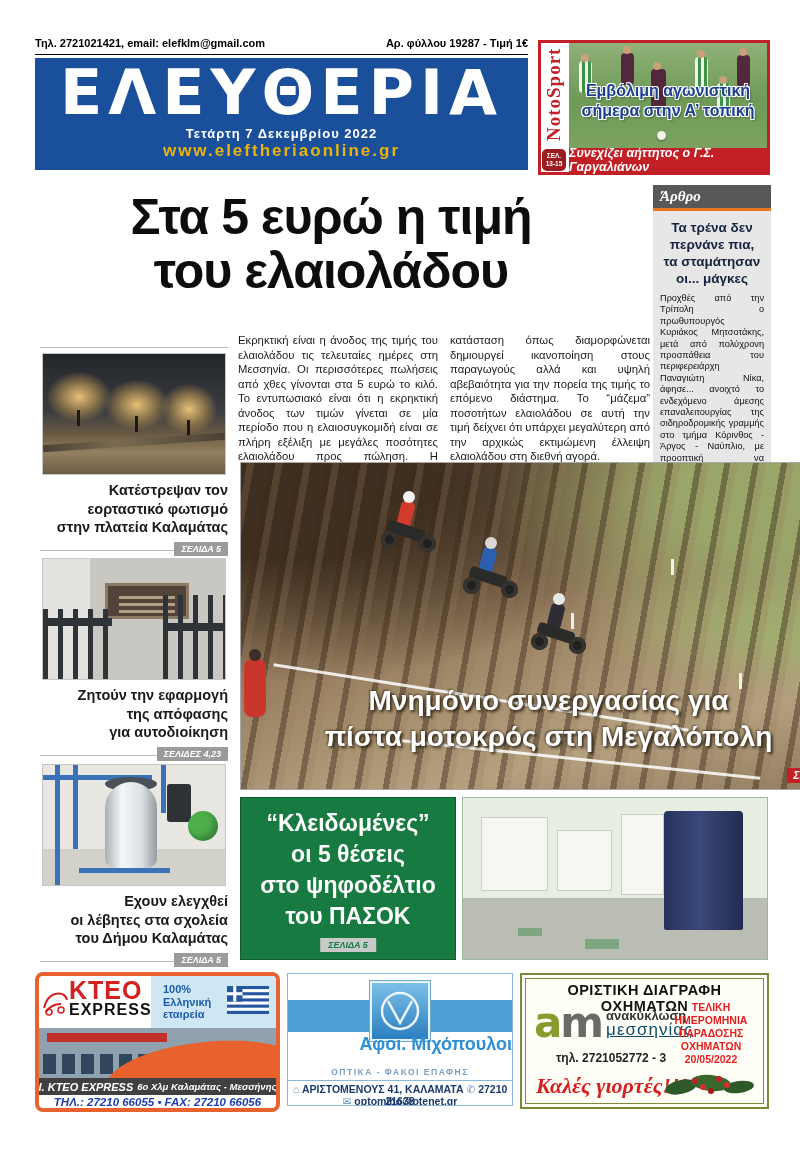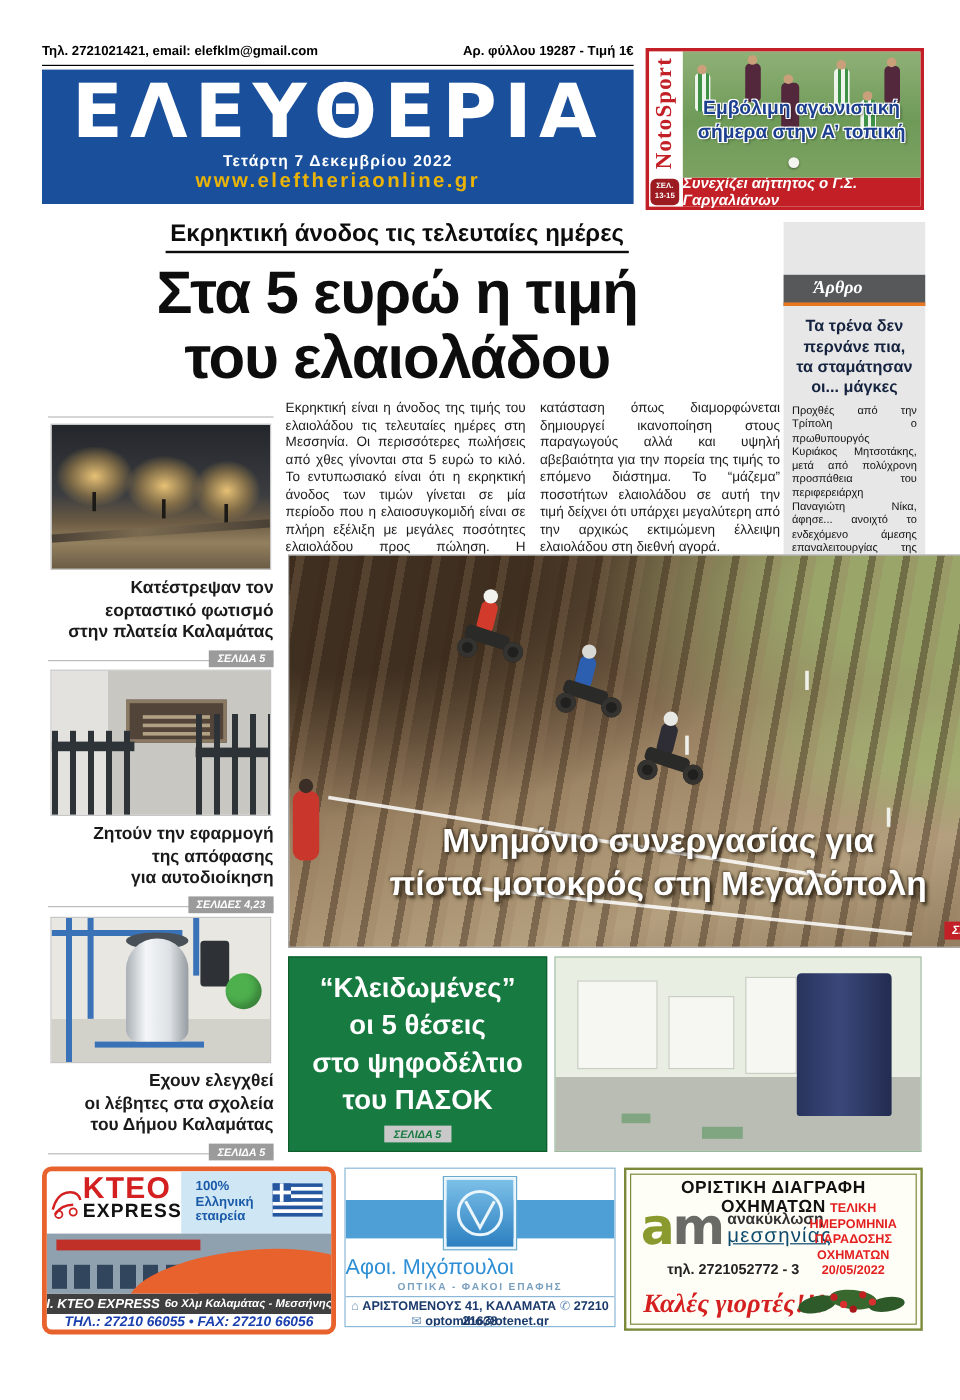--- a/index.html
+++ b/index.html
@@ -45,21 +45,21 @@
 
   
   .lead { left:35px; top:184px; width:592px; text-align:center; }
   .lead .kicker { display:inline-block; font-size:20px; font-weight:bold; color:#0d0d0d; border-bottom:2px solid #0d0d0d; padding:0 4px 2px; }
   .lead .headline { margin-top:6px; font-size:50px; line-height:54px; font-weight:bold; color:#0d0d0d; letter-spacing:-1px; }
   .lead-body { left:238px; top:333px; width:412px; height:132px; column-count:2; column-gap:12px;
                font-size:11.3px; line-height:14.5px; text-align:justify; color:#1c1c1c; overflow:hidden; }
 
   
   .opinion { left:653px; top:185px; width:118px; height:277px; background:#e7e7e7; }
-  .op-head { background:#57585a; border-bottom:3px solid #e87722; padding:2px 25px 3px;margin-top:44px; }
+  .op-head { background:#57585a; border-bottom:3px solid #e87722; padding:2px 7px 3px; }
   .op-head span { font-family:"Liberation Serif",serif; font-style:italic; font-weight:bold; font-size:15px; color:#fff; }
   .op-title { text-align:center; font-weight:bold; font-size:13.5px; line-height:17px; color:#15233f; padding:8px 4px 6px; }
   .op-body { font-size:9.2px; line-height:11.4px; text-align:justify; padding:0 7px; color:#111; }
   .op-foot { margin:5px 8px 0; border-top:1px solid #999; text-align:right; font-size:9.5px; font-weight:bold; font-style:italic; padding-top:3px; }
 
   
   .side-item { left:40px; width:188px; }
   .side-rule-top { left:40px; top:347px; width:188px; height:1px; background:#bbb; }
   .side-photo { position:relative; width:184px; height:122px; margin:5px auto 0; border:1px solid #c6c6c6; overflow:hidden; }
   .side-caption { text-align:right; font-weight:bold; font-size:14.5px; line-height:18.5px; color:#1a1a1a; padding-top:6px; }
@@ -140,21 +140,21 @@
   .swoosh { position:absolute; right:-30px; bottom:-34px; width:200px; height:70px; background:#e8622d; border-radius:50% 50% 0 0; transform:rotate(-6deg); }
   .swoosh-dark { position:absolute; right:-20px; bottom:-40px; width:150px; height:56px; background:#1c1c1c; border-radius:50% 50% 0 0; transform:rotate(-8deg); }
   .ad1-band { height:17px; background:#404040; color:#fff; font-size:9.5px; font-weight:bold; font-style:italic; display:flex; align-items:center; justify-content:center; white-space:nowrap; }
   .ad1-band b { font-size:11px; font-style:italic; margin-right:4px; }
   .ad1-tel { flex:1; display:flex; align-items:center; justify-content:center; color:#1a3fae; font-size:11.5px; font-weight:bold; font-style:italic; }
 
   .ad2 { left:287px; top:973px; width:226px; height:133px; background:#fff; border:1px solid #8bb8d8; overflow:hidden; }
   .ad2-band { position:absolute; left:0; right:0; top:26px; height:32px; background:#4d9fd6; }
   .ad2-logo { position:absolute; left:50%; top:7px; transform:translateX(-50%); width:60px; height:60px;
               background:linear-gradient(180deg,#7cc0e8,#2b7fc0); border:2px solid #e8f4fc; box-shadow:0 0 0 1px #6aaacd; display:flex; align-items:center; justify-content:center; }
-  .ad2-name { position:absolute; left:0; right:0; top:72px; text-align:left; color:#2e8fd5; font-size:18px; font-weight:normal; }
+  .ad2-name { position:absolute; left:0; right:0; top:60px; text-align:right; color:#2e8fd5; font-size:18px; font-weight:bold; }
   .ad2-sub  { position:absolute; left:0; right:0; top:93px; text-align:center; color:#7aa0c0; font-size:8.5px; font-weight:bold; letter-spacing:1.5px; }
   .ad2-rule { position:absolute; left:0; right:0; top:106px; height:1px; background:#8bb8d8; }
   .ad2-c1 { position:absolute; left:0; right:0; top:109px; text-align:center; color:#1b3a6b; font-size:10.5px; font-weight:bold; }
   .ad2-c2 { position:absolute; left:0; right:0; top:121px; text-align:center; color:#1b3a6b; font-size:10.5px; font-weight:bold; }
   .ad2-ic { color:#6a92b8; font-weight:normal; }
 
   .ad3 { left:520px; top:973px; width:249px; height:136px; background:#fffef6; border:2px solid #7a8a3a; padding:3px; }
   .ad3-inner { position:relative; width:100%; height:100%; border:1px solid #7a8a3a; overflow:hidden; }
   .ad3-title { text-align:center; font-size:14.5px; font-weight:bold; color:#111; letter-spacing:.5px; margin-top:3px; }
   .ad3-logo-row { position:absolute; left:8px; top:24px; display:flex; align-items:center; }
@@ -213,21 +213,20 @@
           </div>
         <div class="ns-ball" style="left:88px;bottom:8px"></div>
         <div class="ns-headline pre">Εμβόλιμη αγωνιστική
 σήμερα στην Α’ τοπική</div>
       </div>
       <div class="ns-strap">Συνεχίζει αήττητος ο Γ.Σ. Γαργαλιάνων</div>
     </div>
   </div>
 
   <div class="abs lead">
-    <div><span class="kicker">Εκρηκτική άνοδος τις τελευταίες ημέρες</span></div>
     <div class="headline pre">Στα 5 ευρώ η τιμή
 του ελαιολάδου</div>
   </div>
   <div class="abs lead-body">Εκρηκτική είναι η άνοδος της τιμής του ελαιολάδου τις τελευταίες ημέρες στη Μεσσηνία. Οι περισσότερες πωλήσεις από χθες γίνονται στα 5 ευρώ το κιλό. Το εντυπωσιακό είναι ότι η εκρηκτική άνοδος των τιμών γίνεται σε μία περίοδο που η ελαιοσυγκομιδή είναι σε πλήρη εξέλιξη με μεγάλες ποσότητες ελαιολάδου προς πώληση. Η κατάσταση όπως διαμορφώνεται δημιουργεί ικανοποίηση στους παραγωγούς αλλά και υψηλή αβεβαιότητα για την πορεία της τιμής το επόμενο διάστημα. Το “μάζεμα” ποσοτήτων ελαιολάδου σε αυτή την τιμή δείχνει ότι υπάρχει μεγαλύτερη από την αρχικώς εκτιμώμενη έλλειψη ελαιολάδου στη διεθνή αγορά.</div>
 
   <div class="abs opinion">
     <div class="op-head">
       <span>Άρθρο</span>
     </div>
     <div class="op-title pre">Τα τρένα δεν

